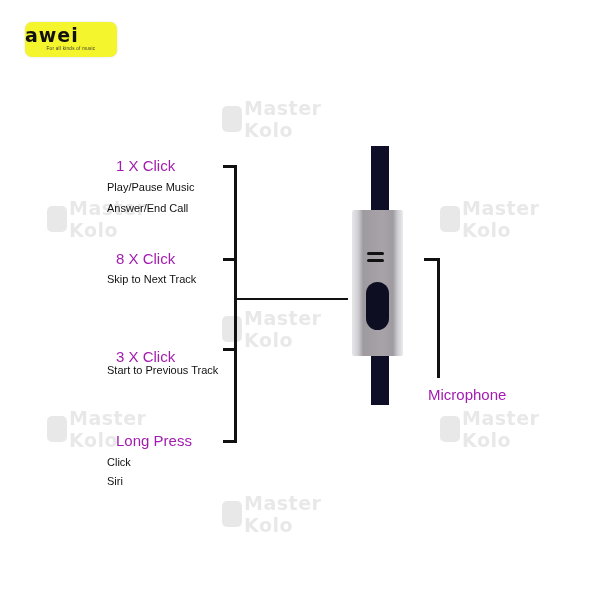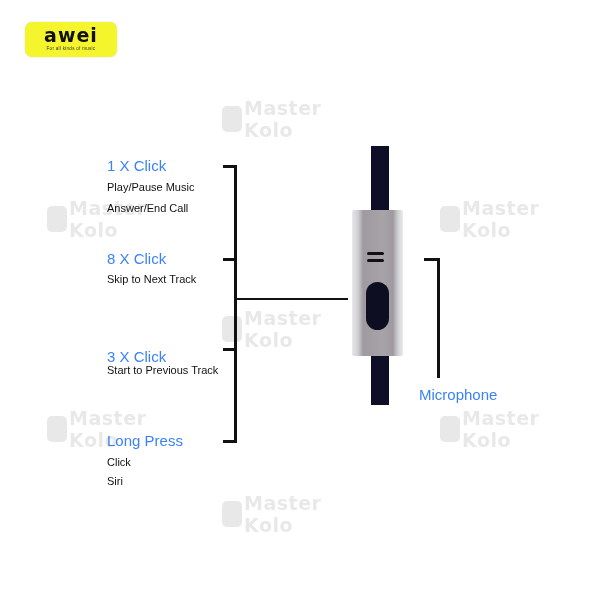--- a/index.html
+++ b/index.html
@@ -1,27 +1,27 @@
 <!DOCTYPE html>
 <html><head>
 <meta charset="utf-8">
 <style>
   html, body { margin:0; padding:0; }
   body { width:600px; height:600px; background:#ffffff; position:relative; overflow:hidden;
          font-family:"Liberation Sans", sans-serif; color:#111; }
   .abs { position:absolute; }
   .logo { left:25px; top:22px; width:92px; height:35px; background:#f4f52c; border-radius:7px;
           box-shadow:0 0 2px rgba(0,0,0,0.15); }
-  .logo-word { position:absolute; left:0; right:0; top:3px; text-align:center; font-family:"DejaVu Sans", sans-serif;
+  .logo-word { position:absolute; left:0; right:0; top:3px; text-align:left; font-family:"DejaVu Sans", sans-serif;
                font-weight:bold; font-size:19px; letter-spacing:1px; color:#111; line-height:20px; }
   .logo-tag { position:absolute; left:0; right:0; top:24px; text-align:center; font-size:4.5px; color:#333; letter-spacing:0.3px; }
   .wm { width:125px; height:28px; opacity:0.13; display:flex; align-items:center; }
   .wm-icon { width:26px; height:26px; background:#555; border-radius:5px; margin-right:2px; }
   .wm-text { font-family:"DejaVu Sans", sans-serif; font-size:19px; font-weight:bold; color:#555; letter-spacing:0.5px; }
-  .title { font-size:15px; color:#3b82f6; }
+  .title { font-size:15px; color:#a21caf;margin-left:9px; }
   .sub { font-size:11px; color:#111;text-align:right; }
   .line { background:#111; }
   .cable { background:#0e0f26; }
   .remote { left:352px; top:210px; width:51px; height:146px; border-radius:2px;
             background:linear-gradient(90deg,#e7e7ea 0%,#cfcfd3 12%,#9e9a9f 22%,#a8a3a8 60%,#9e9a9f 80%,#cfcfd3 90%,#ebebee 100%); }
   .slot { left:367px; top:252px; width:17px; height:3px; background:#111; border-radius:2px; }
   .btn { left:366px; top:282px; width:23px; height:48px; background:#0d0e22; border-radius:12px; }
 </style>
 </head>
 <body>

